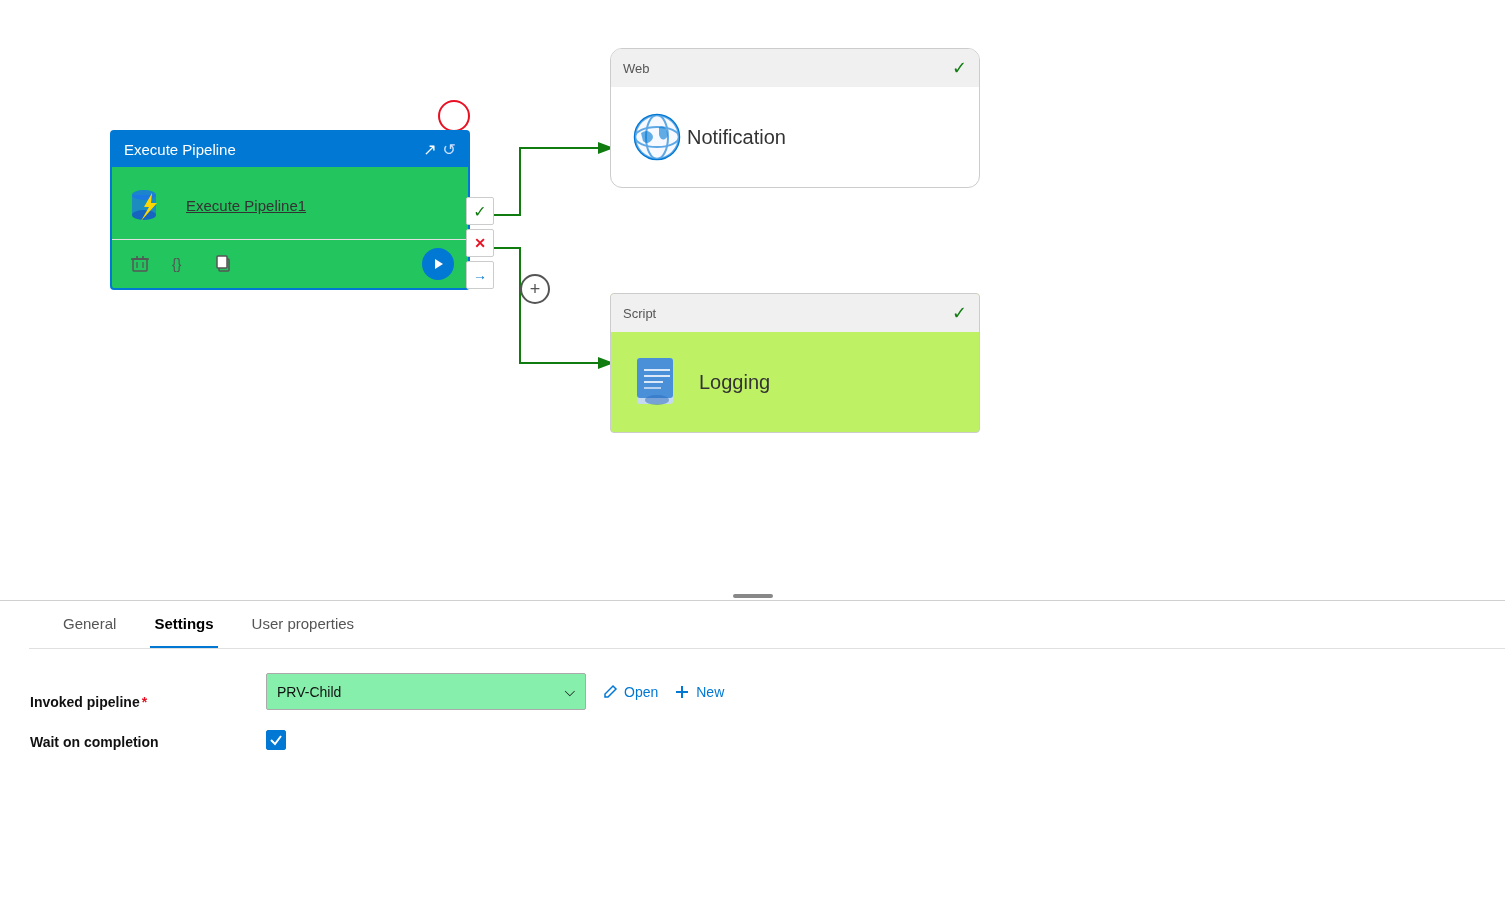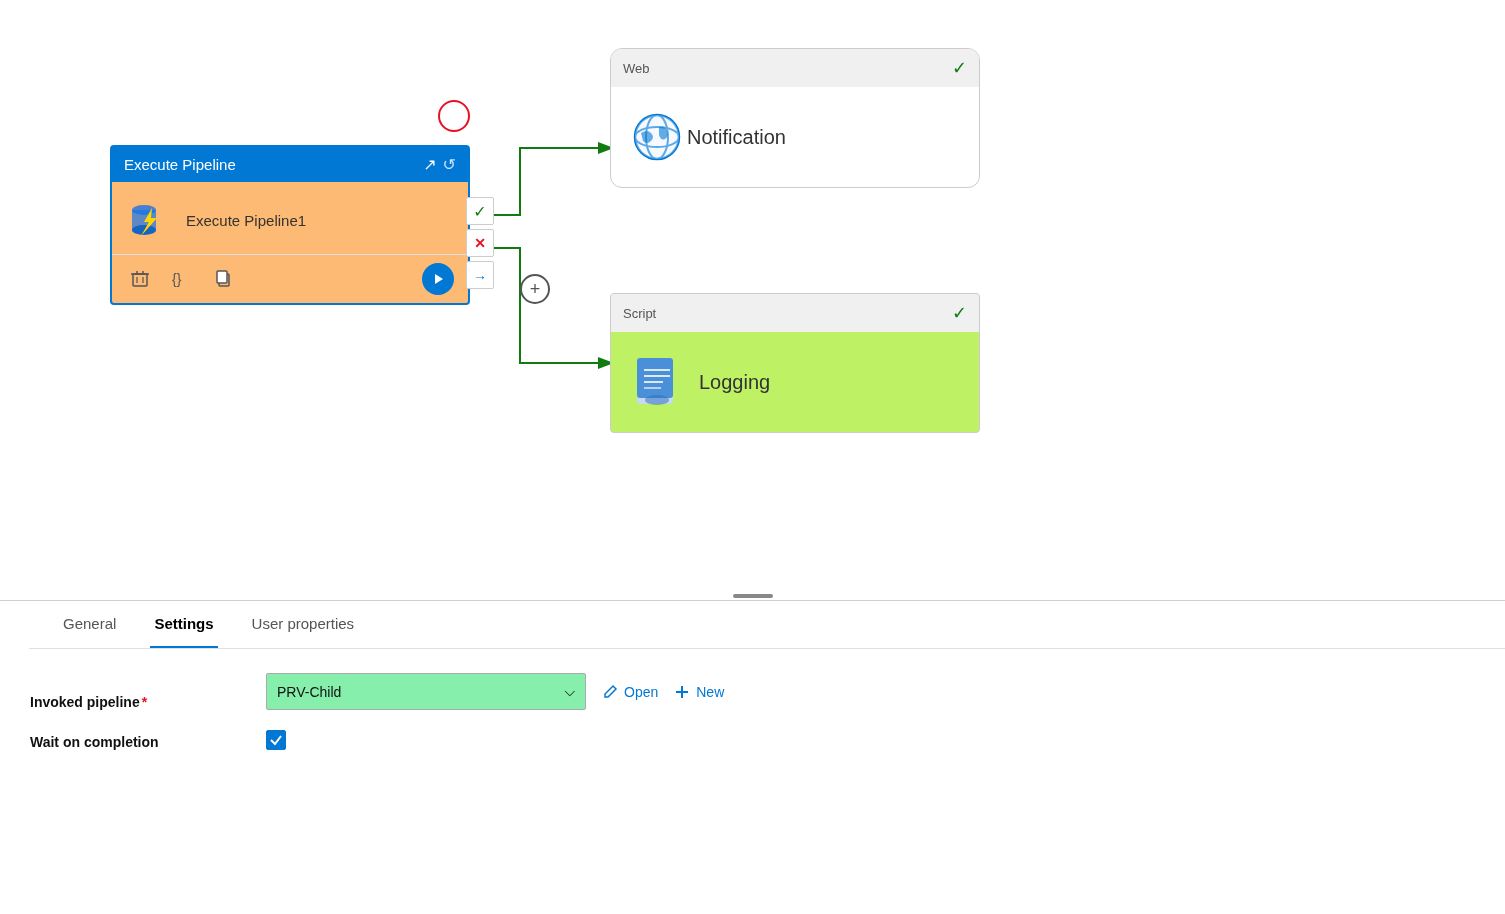--- a/index.html
+++ b/index.html
@@ -15,22 +15,21 @@
     }
 
     
     .execute-pipeline-node {
       position: absolute;
       left: 110px;
       top: 130px;
       width: 360px;
       border: 2px solid #0078d4;
       border-radius: 4px;
-      background: #fdba74;
-      margin-top: 15px;
+      background: #22c55e;
     }
     .ep-header {
       background: #0078d4;
       color: #fff;
       padding: 8px 12px;
       display: flex;
       align-items: center;
       justify-content: space-between;
       font-size: 15px;
       font-weight: 500;
@@ -55,20 +54,21 @@
     .ep-icon {
       width: 48px;
       height: 48px;
       display: flex;
       align-items: center;
       justify-content: center;
     }
     .ep-name {
       font-size: 15px;
       color: #333;
+      text-decoration: underline;
     }
     .ep-actions {
       padding: 8px 14px;
       display: flex;
       align-items: center;
       gap: 14px;
     }
     .ep-action-icon {
       width: 28px;
       height: 28px;

